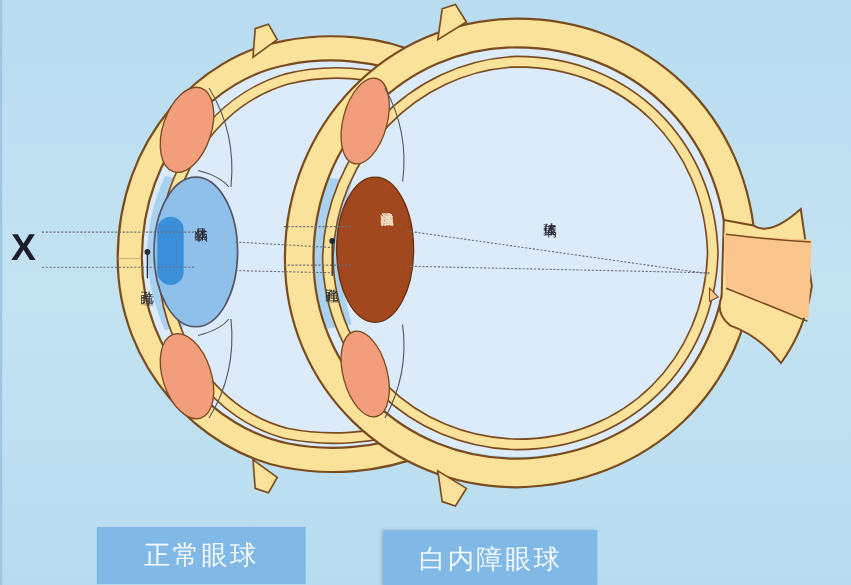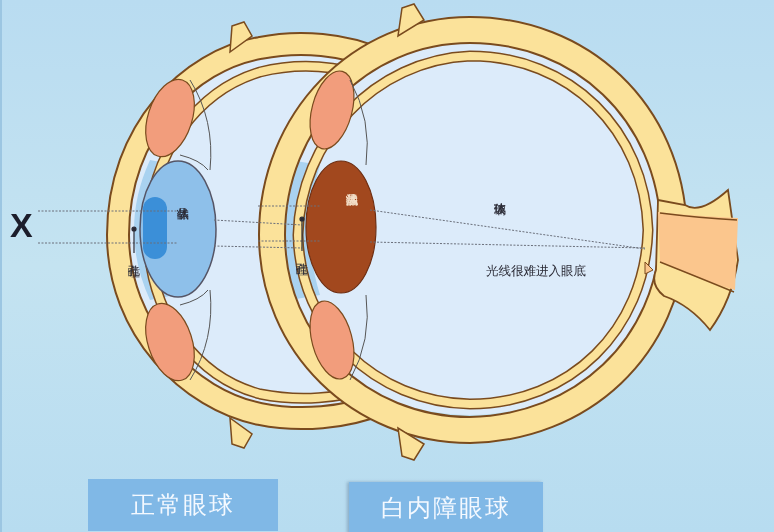--- a/index.html
+++ b/index.html
@@ -126,17 +126,16 @@
   </svg>
 
   <div class="x-mark">X</div>
 
   <div class="lbl" style="left:176px; top:198px;">晶状体</div>
   <div class="lbl" style="left:127px; top:255px;">瞳孔</div>
 
   <div class="lbl" style="left:345px; top:184px; color:#f3dfc8;">混浊晶状体</div>
   <div class="lbl" style="left:295px; top:253px;">瞳孔</div>
   <div class="lbl" style="left:493px; top:193px;">玻璃体</div>
-  <div class="lbl-h" style="left:486px; top:263px;">光线很难进入眼底</div>
 
   <div class="caption-btn" style="left:88px; top:479px; width:190px;">正常眼球</div>
   <div class="caption-btn shadow" style="left:349px; top:482px; width:194px;">白内障眼球</div>
 </div>
 
 </body></html>

